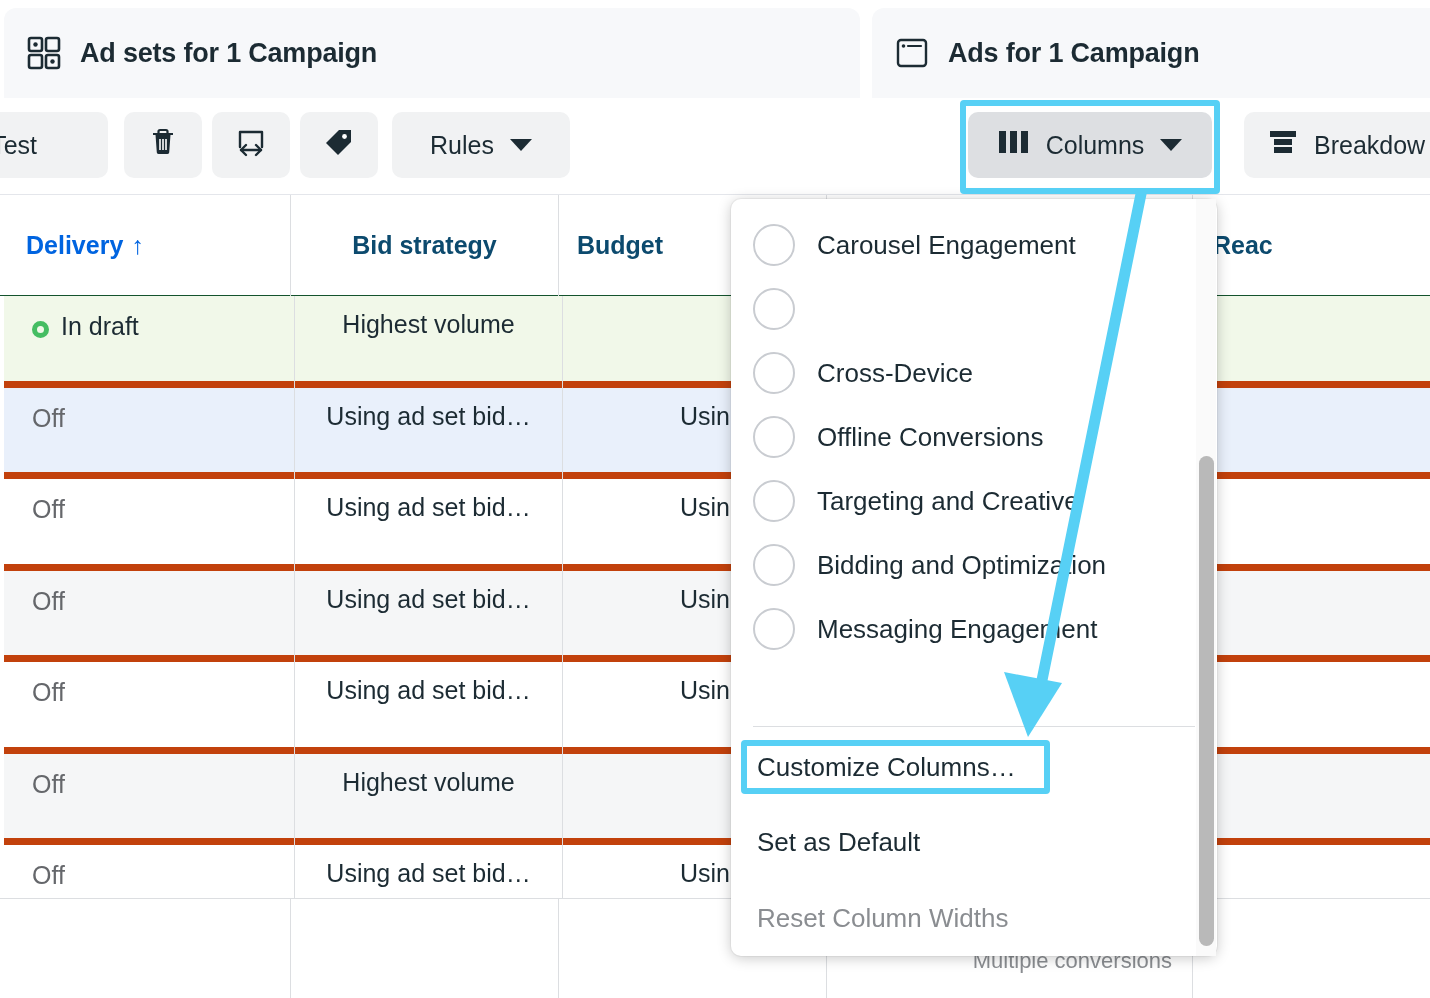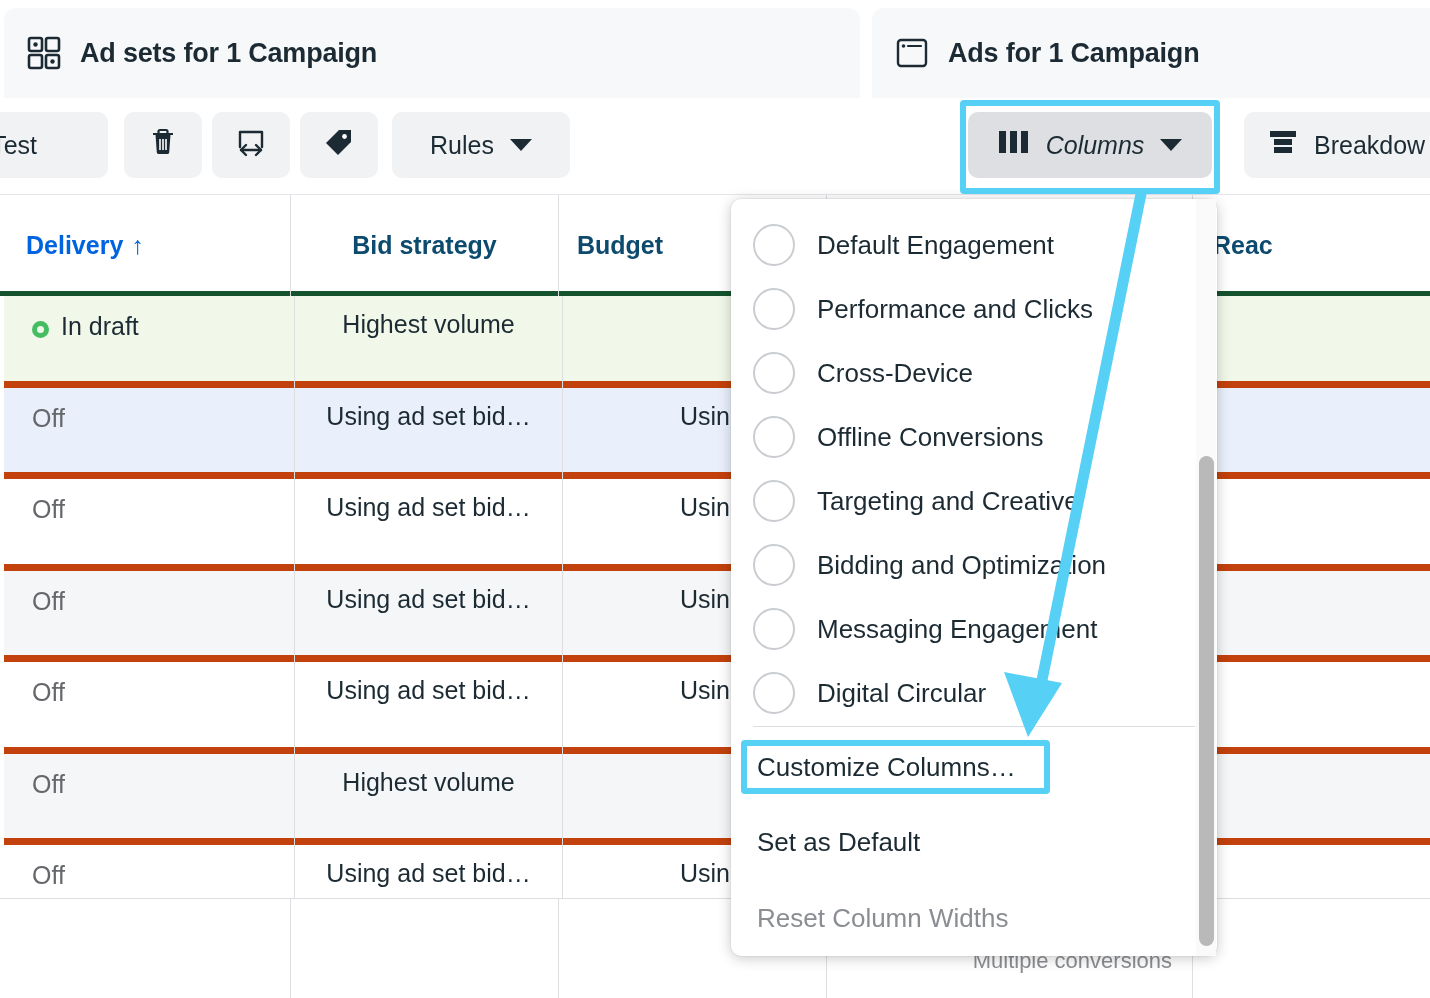--- a/index.html
+++ b/index.html
@@ -43,21 +43,21 @@
     display: flex; align-items: center; justify-content: center;
     gap: 16px; color: #1c2b33; font-size: 25px;
     font-family: "Liberation Sans", sans-serif;
     cursor: pointer;
   }
   #btn-abtest { left: -52px; width: 160px; justify-content: flex-start; padding-left: 20px; }
   #btn-delete { left: 124px; width: 78px; }
   #btn-duplicate { left: 212px; width: 78px; }
   #btn-tag  { left: 300px; width: 78px; }
   #btn-rules { left: 392px; width: 178px; }
-  #btn-columns { left: 968px; width: 244px; background:#dddfe2;font-style:italic; }
+  #btn-columns { left: 968px; width: 244px; background:#dddfe2; }
   #btn-breakdown { left: 1244px; width: 210px; justify-content:flex-start; padding-left: 24px; }
 
   .caret {
     width: 0; height: 0; border-left: 11px solid transparent;
     border-right: 11px solid transparent; border-top: 12px solid #1c2b33;
   }
 
   
   .hl-box {
     position: absolute; border: 6px solid #57d0f5; border-radius: 4px;
@@ -66,21 +66,21 @@
   #hl-columns { left: 960px; top: 100px; width: 260px; height: 94px; }
   #hl-customize { left: 741px; top: 740px; width: 309px; height: 54px; background: transparent; }
 
   
   .table-wrap {
     position: absolute; left: 0; top: 195px; width: 1430px; height: 803px;
     background: #fff; overflow: hidden;
   }
   .thead {
     position: absolute; left: 0; top: 0; width: 1430px; height: 101px;
-    background: #fff; border-bottom: 5px solid #14532d;
+    background: #fff; border-bottom: 1px solid #14532d;
   }
   .th {
     position: absolute; top: 0; height: 101px;
     display: flex; align-items: center;
     font-size: 25px; font-weight: bold; color: #0c4a6e;
     border-right: 1px solid #dcdee1;
     padding: 0 18px;
   }
   .th .thlabel { white-space: nowrap; }
   #th-delivery { left: 8px;    width: 283px; color: #0064e0; }
@@ -455,49 +455,44 @@
       </div>
     </div>
 
   </div>
 
   <div class="menu">
     <div class="menu-scroll">
 
       <div class="mitem" style="top:14px">
         <span class="radio"></span>
-        <span>Default Engagement</span>
+        <span>Carousel Engagement</span>
       </div>
       <div class="mitem" style="top:78px">
         <span class="radio"></span>
-        <span>Performance and Clicks</span>
       </div>
       <div class="mitem" style="top:142px">
         <span class="radio"></span>
         <span>Cross-Device</span>
       </div>
       <div class="mitem" style="top:206px">
         <span class="radio"></span>
         <span>Offline Conversions</span>
       </div>
       <div class="mitem" style="top:270px">
         <span class="radio"></span>
         <span>Targeting and Creative</span>
       </div>
       <div class="mitem" style="top:334px">
         <span class="radio"></span>
         <span>Bidding and Optimization</span>
       </div>
       <div class="mitem" style="top:398px">
         <span class="radio"></span>
         <span>Messaging Engagement</span>
-      </div>
-      <div class="mitem" style="top:462px">
-        <span class="radio"></span>
-        <span>Digital Circular</span>
       </div>
 
       <div class="menu-sep"></div>
     </div>
   </div>
 
   <div class="maction" id="m-customize" style="position:absolute; left:731px; top:740px; width:486px; height:54px;">
     <span>Customize Columns…</span>
   </div>
   <div class="maction" id="m-default" style="position:absolute; left:731px; top:815px; width:486px; height:54px;">

